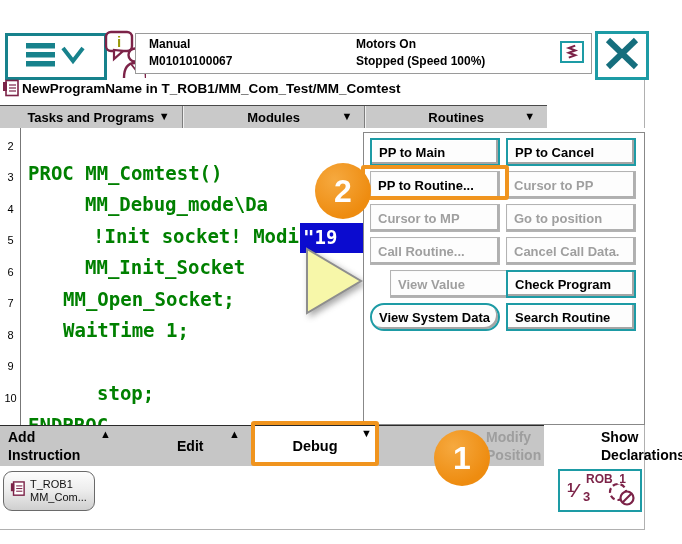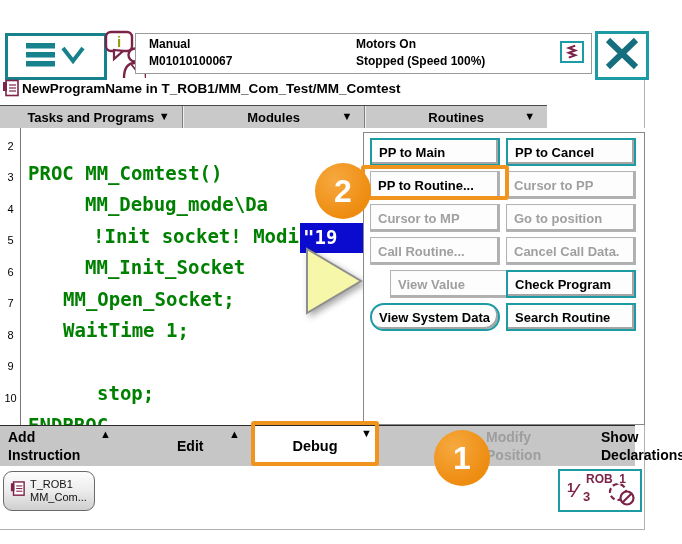--- a/index.html
+++ b/index.html
@@ -44,21 +44,21 @@
   
   .popup { left:363px; top:132px; width:282px; height:293px; background:#fff; border:1px solid #888;
            box-sizing:border-box; z-index:3; }
   .dbtn { position:absolute; width:130px; height:28px; box-sizing:border-box; display:flex; align-items:center;
           padding-left:7px; font-weight:bold; font-size:13px; background:#fdfdfd; white-space:nowrap; z-index:4; }
   .dbtn.on   { border:2px solid #1d9ba5; box-shadow:inset -2px -2px 0 #a5a5a5, inset 1px 1px 0 #fff; color:#000; }
   .dbtn.off  { border:1px solid #b3b3b3; box-shadow:inset -2px -2px 0 #b0b0b0, inset 1px 1px 0 #fafafa; color:#9f9f9f; }
   .dbtn.plain{ border:1px solid #b3b3b3; box-shadow:inset -2px -2px 0 #b0b0b0, inset 1px 1px 0 #fafafa; color:#000; }
 
   
-  .menubar { left:0; top:425px; width:635px; height:40px; background:#c6c6c6; border-top:1px solid #2a2a2a;
+  .menubar { left:0; top:425px; width:544px; height:40px; background:#c6c6c6; border-top:1px solid #2a2a2a;
              box-sizing:content-box; z-index:5; }
   .mi { position:absolute; font-weight:bold; font-size:14px; line-height:18px; color:#000; }
   .mi.dis { color:#9e9e9e; }
   .m-arr { position:absolute; font-size:11px; color:#000; }
   .debug-box { position:absolute; left:255px; top:0; width:120px; height:40px; background:#fff;
                display:flex; align-items:center; justify-content:center; font-weight:bold; font-size:14.5px; }
   .debug-box .m-arr { right:3px; top:1px; }
 
   
   .ann-rect { position:absolute; border:4px solid #f0941e; border-radius:3px; box-sizing:border-box; z-index:6; }

